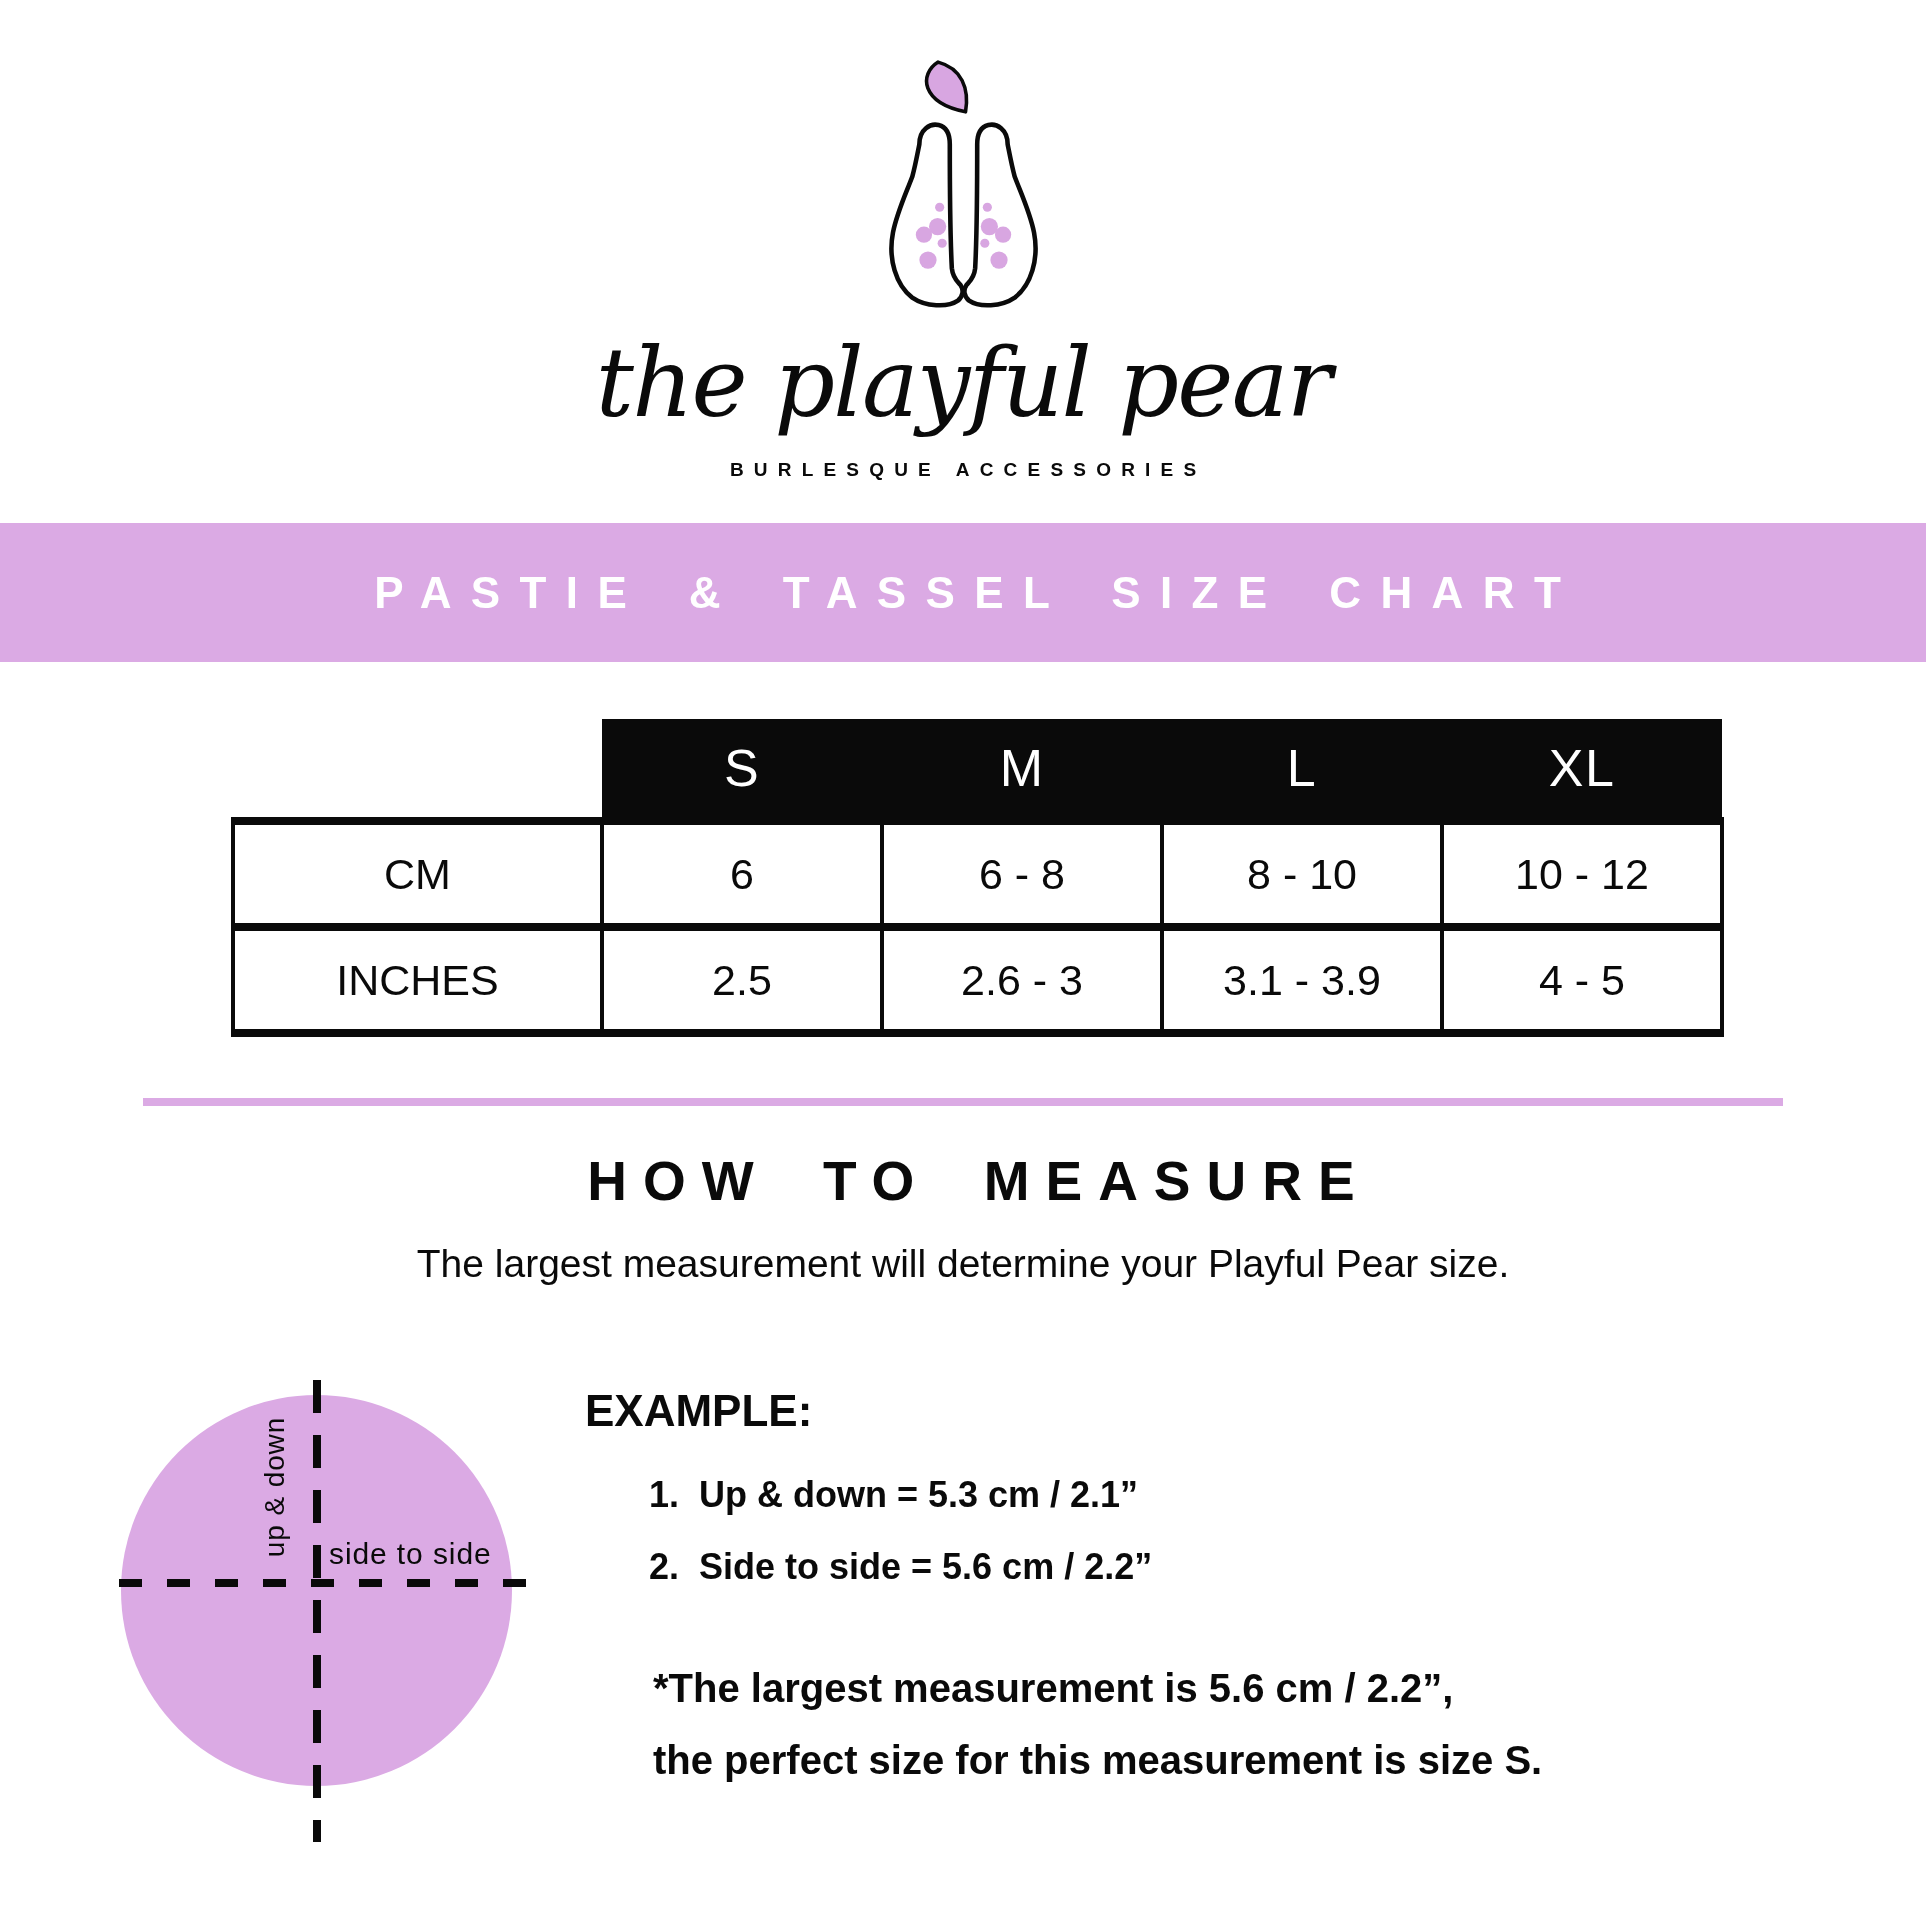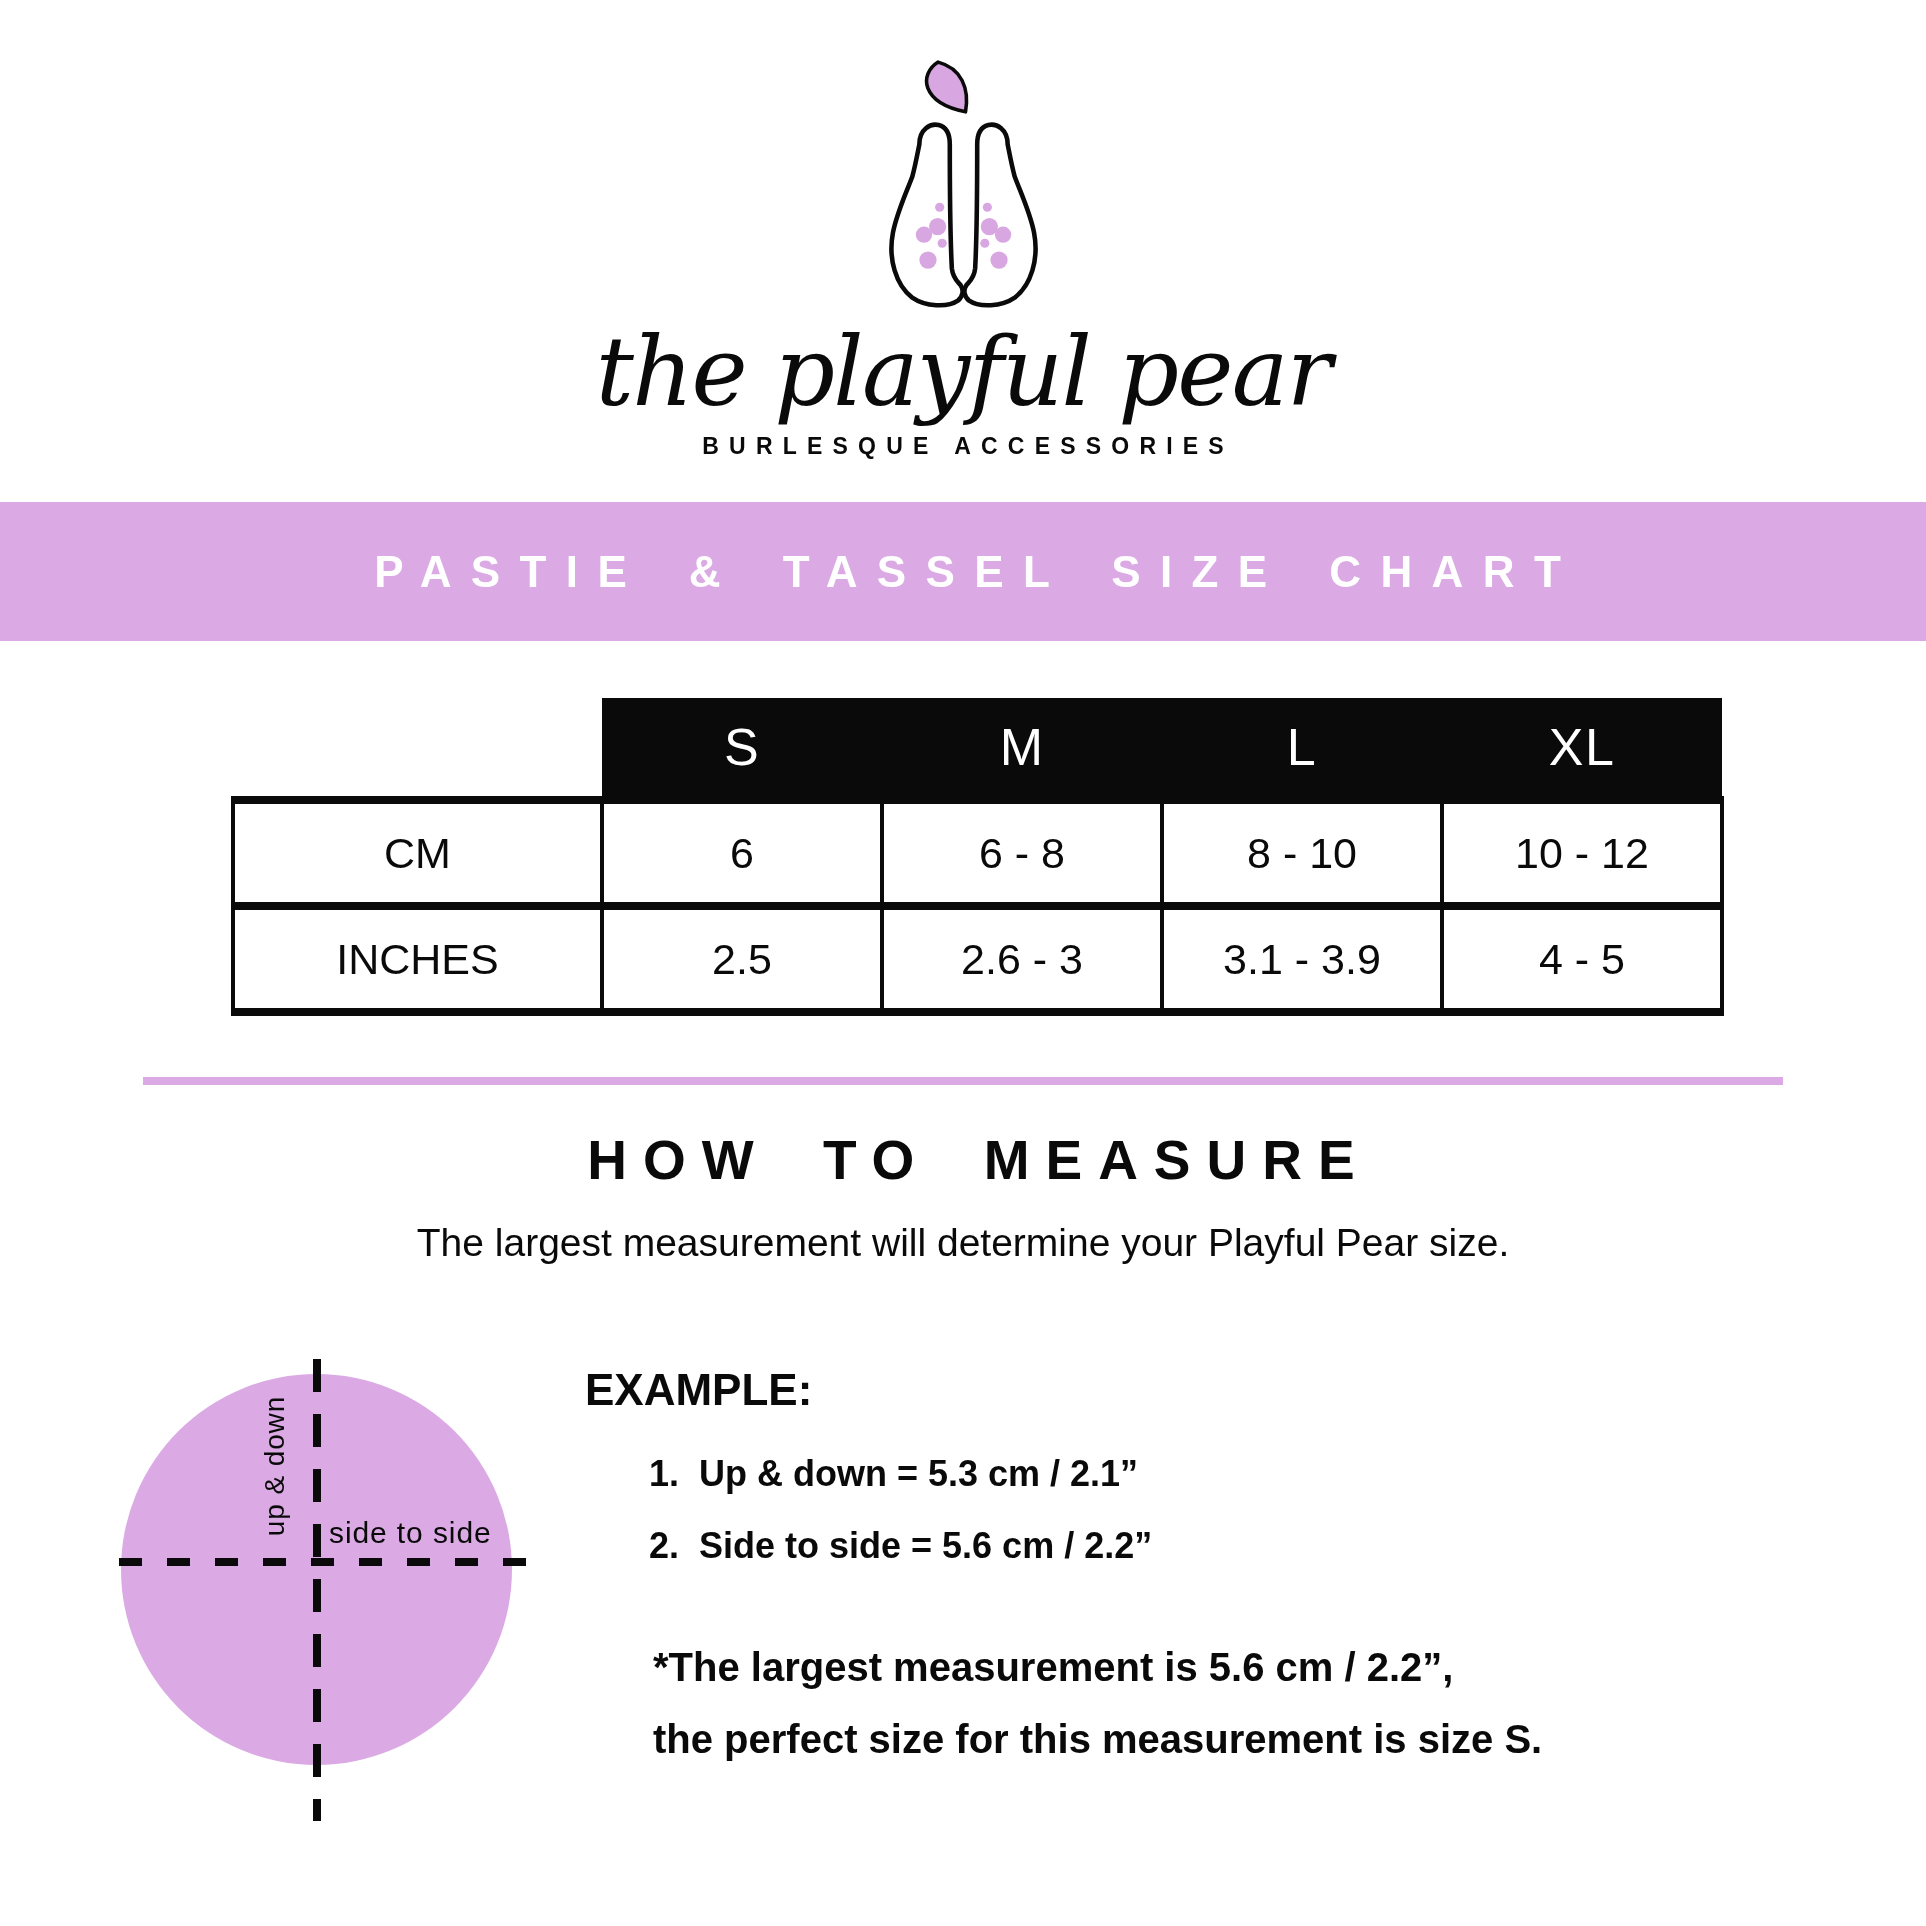--- a/index.html
+++ b/index.html
@@ -18,25 +18,26 @@
     overflow:hidden;
   }
   
   .logo-block{padding-top:55px;text-align:center;}
   .pear-svg{width:203px;height:270px;display:block;margin:0 auto;}
   .brand-script{
     font-family:"DejaVu Serif",serif;
     font-style:italic;
     font-size:95px;line-height:1;
     letter-spacing:-1.8px;
+    margin-top:11px;
     white-space:nowrap;
   }
   .brand-sub{
-    margin-top:13px;
-    font-size:23px;font-weight:bold;
+    margin-top:28px;
+    font-size:19px;font-weight:bold;
     letter-spacing:10.2px;text-indent:10.2px;
     white-space:nowrap;
   }
   
   .banner{
     margin-top:42px;height:139px;
     background:var(--lilac);
     display:flex;align-items:center;justify-content:center;
     color:var(--white);
     font-size:44px;font-weight:bold;

